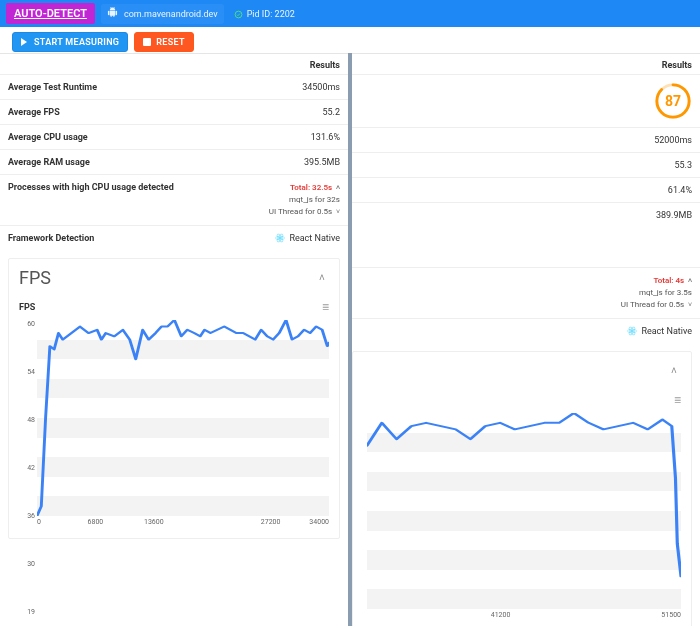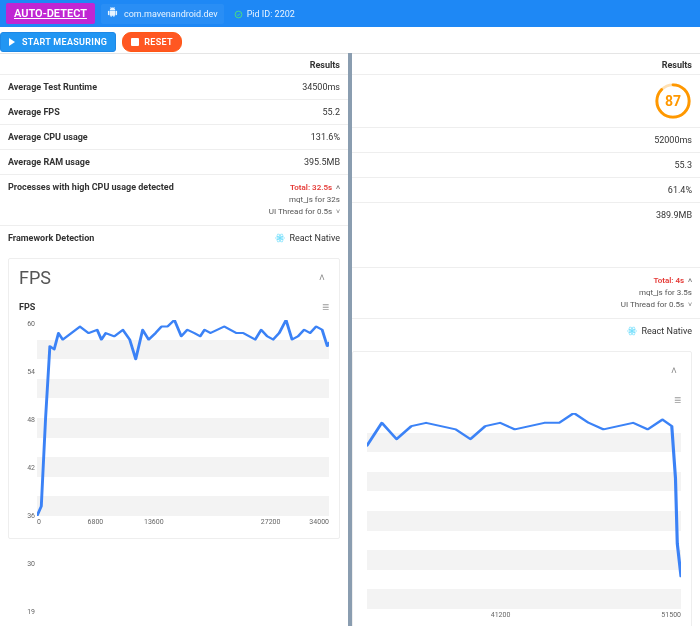--- a/index.html
+++ b/index.html
@@ -9,23 +9,23 @@
   .topbar { background:#1e88f5; height:27px; display:flex; align-items:center; padding:0 6px; gap:6px; }
   .btn-autodetect { background:#c026d3; color:#fff; font-size:11px; font-weight:600; padding:4px 8px; border-radius:2px; cursor:pointer;text-decoration:underline; }
   .pkg-box { background:rgba(255,255,255,0.05); border-radius:2px; padding:2px 6px; display:flex; align-items:center; gap:6px; height:20px; }
   .android-icon { color:#e8f4ff; font-size:10px; }
   .pkg-text { color:#e8f4ff; font-size:9px; }
   .pid-box { display:flex; align-items:center; gap:4px; padding-left:4px; }
   .check-icon svg { width:9px; height:9px; }
   .pid-text { color:#e8f4ff; font-size:9px; }
 
   
-  .toolbar { height:26px; display:flex; align-items:center; gap:6px; padding:4px 6px 0 0; background:#fff; border-bottom:1px solid transparent;}
+  .toolbar { height:26px; display:flex; align-items:center; gap:6px; padding:4px 6px 0 12px; background:#fff; border-bottom:1px solid transparent;}
   .btn-measure { background:#2196f3; color:#fff; font-size:9px; font-weight:600; letter-spacing:.3px; border-radius:3px; padding:4px 8px; display:flex; align-items:center; gap:5px; border:1px solid #1e88e5; cursor:pointer;}
-  .btn-reset { background:#ff5722; color:#fff; font-size:9px; font-weight:600; letter-spacing:.3px; border-radius:9px; padding:4px 8px; display:flex; align-items:center; gap:5px; border:1px solid #ff5715; cursor:pointer;}
+  .btn-reset { background:#ff5722; color:#fff; font-size:9px; font-weight:600; letter-spacing:.3px; border-radius:3px; padding:4px 8px; display:flex; align-items:center; gap:5px; border:1px solid #ff5715; cursor:pointer;}
   .btn-measure .ico, .btn-reset .ico { display:inline-block; width:8px; height:8px; }
   .play { width:0; height:0; border-left:6px solid #fff; border-top:4px solid transparent; border-bottom:4px solid transparent; }
   .stop { width:7px; height:7px; background:#fff; border-radius:1px; }
 
   
   .split { position:relative; display:flex; height: calc(628px - 27px - 26px - 2px); }
   .half { flex:1; overflow:hidden; position:relative; }
   .divider { width:4px; background:#8a9db0; flex:none; cursor:col-resize; }
 
   .section { border-top:1px solid #e5e5e5; }

